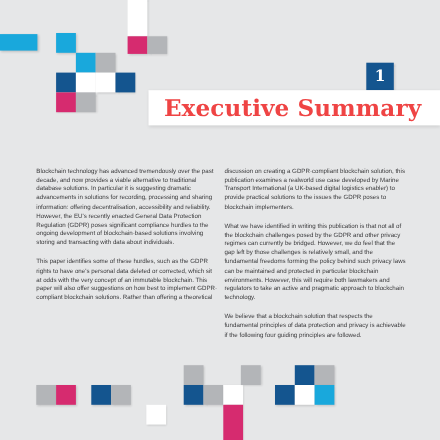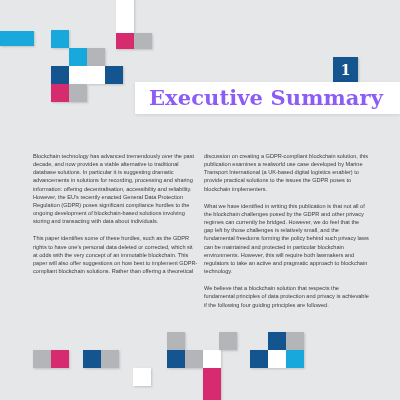--- a/index.html
+++ b/index.html
@@ -44,21 +44,21 @@
   }
   .title-text {
     position: absolute;
     left: 14px;
     top: 50%;
     transform: translateY(-52%);
     font-family: "DejaVu Serif", "Liberation Serif", serif;
     font-weight: 700;
     font-size: 21px;
     letter-spacing: 0.1px;
-    color: #8b5cf6;
+    color: #ef4444;
     white-space: nowrap;
   }
   .chapter-badge {
     position: absolute;
     left: 333px;
     top: 57px;
     width: 25px;
     height: 25px;
     background: #14558f;
     box-shadow: 1px 1px 2px rgba(0,0,0,0.18);

